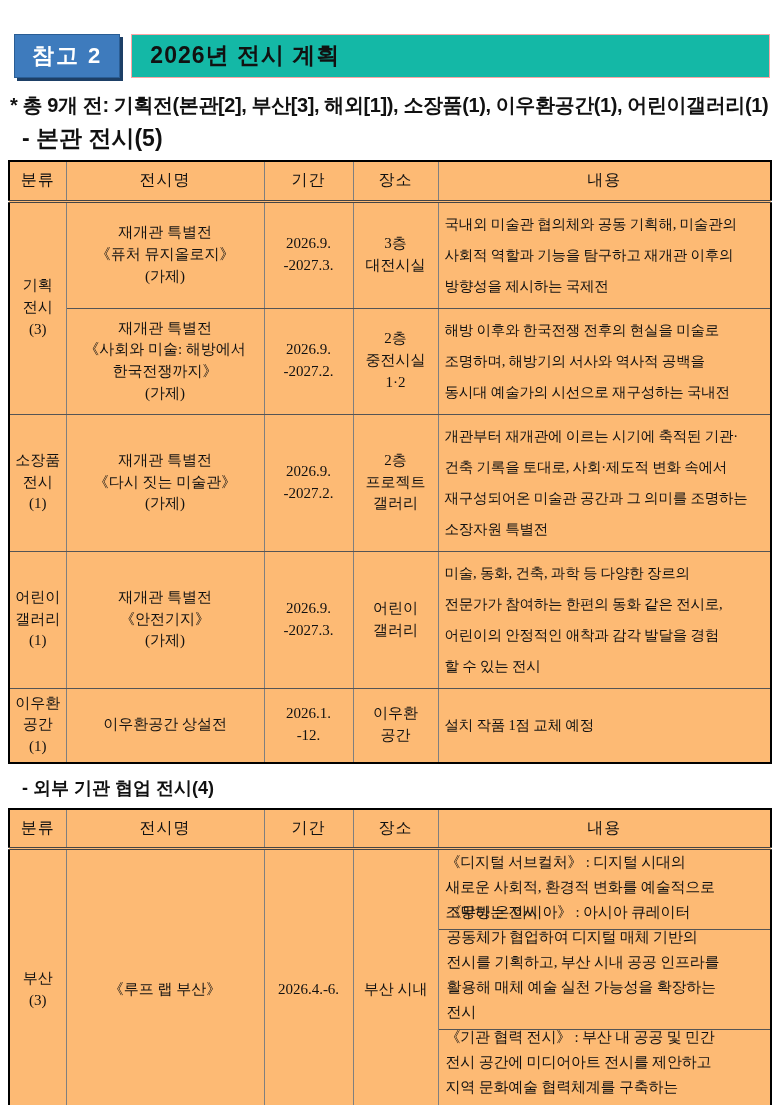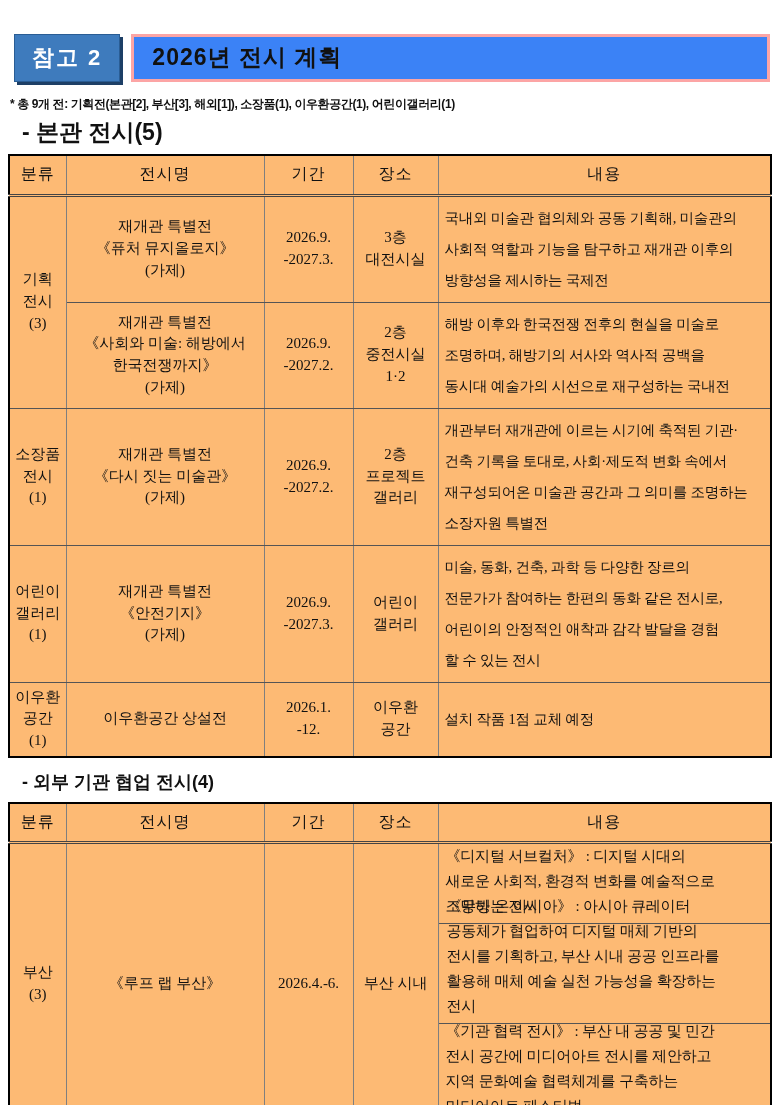--- a/index.html
+++ b/index.html
@@ -28,35 +28,35 @@
     font-weight: bold;
     font-size: 22px;
     letter-spacing: 2px;
     padding: 5px 17px 6px 17px;
     display: flex;
     align-items: center;
     white-space: nowrap;
   }
   .title-box {
     flex: 1;
-    border: 3px solid #fca5a5;
+    border: 1px solid #fca5a5;
     margin-left: 11px;
     padding: 5px 18px 6px 18px;
     font-weight: bold;
     font-size: 23px;
     letter-spacing: 1px;
     display: flex;
     align-items: center;
-    background: #3b82f6;
+    background: #14b8a6;
   }
 
   
   .summary {
     font-weight: bold;
-    font-size: 12px;
+    font-size: 20px;
     letter-spacing: -0.4px;
     margin: 8px 0 4px 2px;
     white-space: nowrap;
   }
   .section-label {
     font-weight: bold;
     font-size: 23px;
     margin: 2px 0 6px 14px;
   }
   .section-label-2 {

